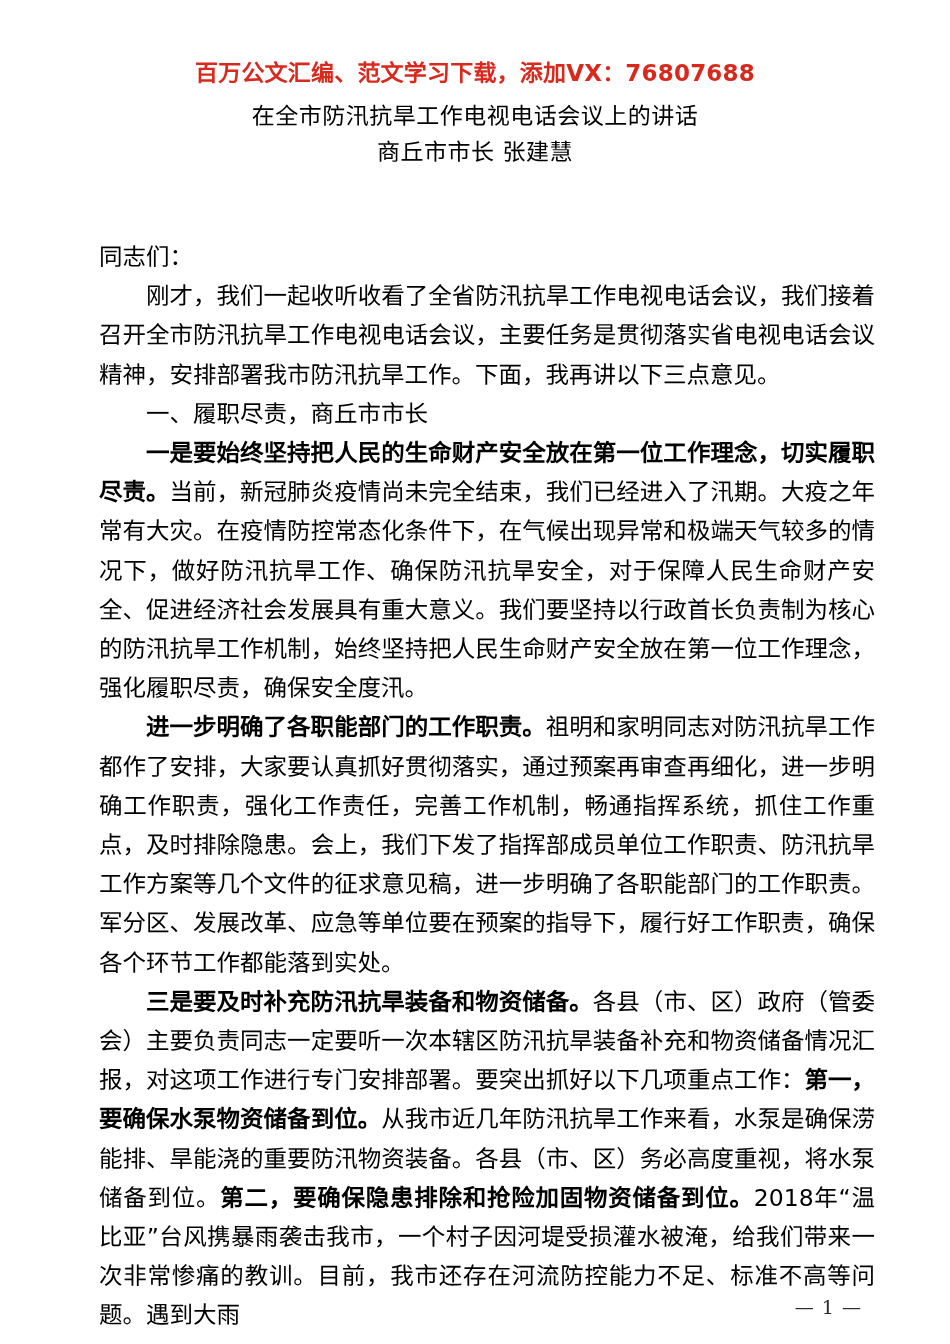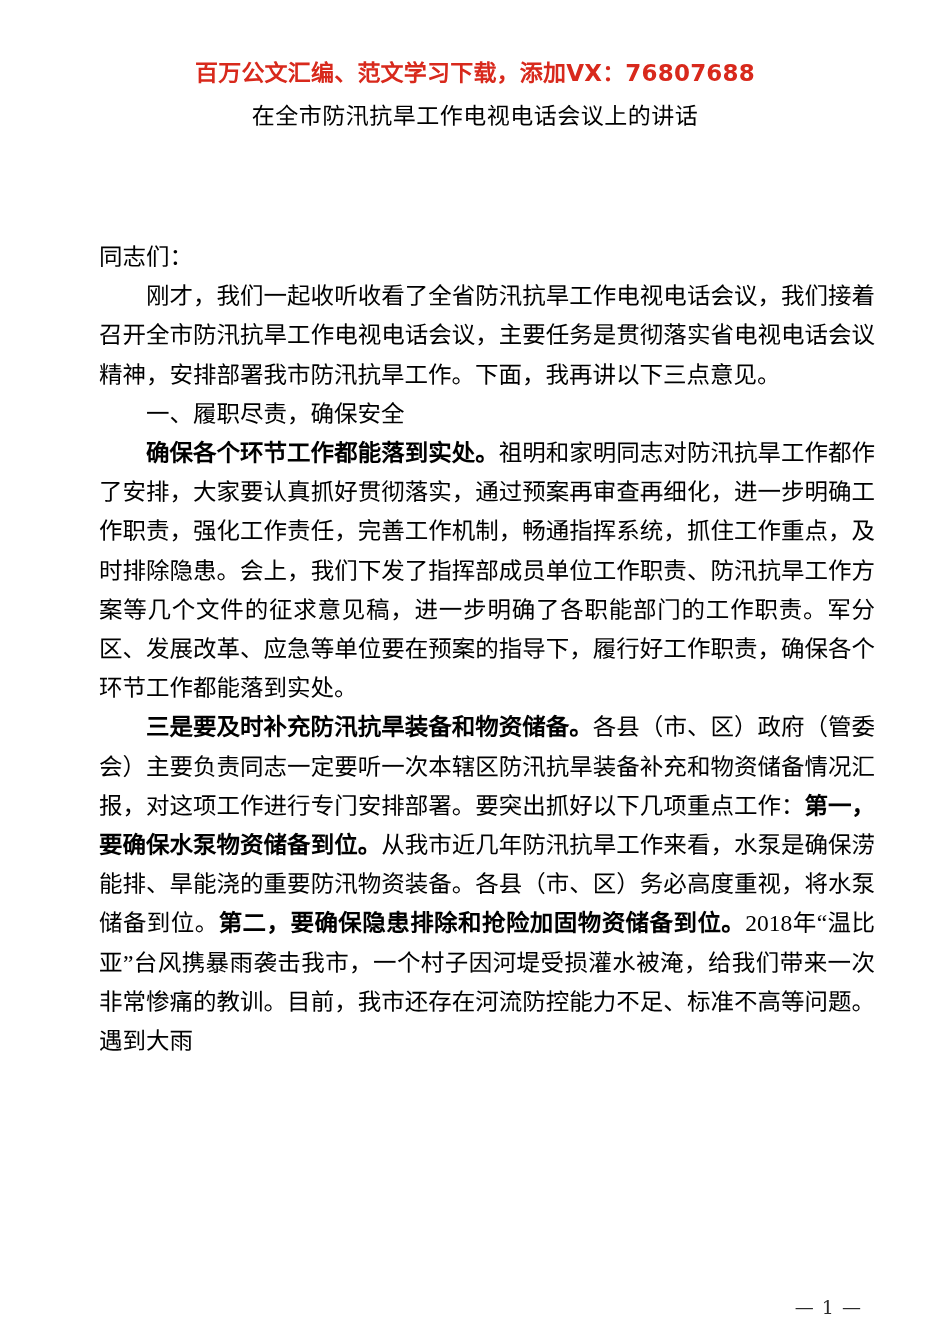--- a/index.html
+++ b/index.html
@@ -58,21 +58,21 @@
   p.para {
     margin: 0;
     font-size: 23.5px;
     line-height: 39.2px;
     text-align: justify;
     text-justify: inter-ideograph;
     letter-spacing: 0px;
     color: #000;
     word-break: break-all;
   }
-  p.indent { text-indent: 2em; font-family: Liberation Serif, serif; }
+  p.indent { text-indent: 2em; }
   p.noindent { text-indent: 0; }
   .b { font-weight: 700; }
   .footer {
     position: absolute;
     left: 0;
     top: 1296px;
     width: 950px;
     text-align: right;
     padding-right: 88px;
     font-family: "DejaVu Serif", "Liberation Serif", serif;
@@ -83,25 +83,27 @@
 </style>
 </head>
 <body>
 
 <div class="page">
 
   <div class="promo-banner" style="color: rgb(216, 41, 28);">百万公文汇编、范文学习下载，添加VX：76807688</div>
 
   <div class="doc-title-block">
     <div class="doc-title-line">在全市防汛抗旱工作电视电话会议上的讲话</div>
+    <div class="doc-title-line">商丘市市长  张建慧</div>
   </div>
 
   <div class="body-area" id="body-area">
       <p class="para noindent"><span>同志们：</span></p>
       <p class="para indent"><span>刚才，我们一起收听收看了全省防汛抗旱工作电视电话会议，我们接着召开全市防汛抗旱工作电视电话会议，主要任务是贯彻落实省电视电话会议精神，安排部署我市防汛抗旱工作。下面，我再讲以下三点意见。</span></p>
-      <p class="para indent"><span>一、履职尽责，确保安全</span></p>
-      <p class="para indent"><span class="b">确保各个环节工作都能落到实处。</span><span>祖明和家明同志对防汛抗旱工作都作了安排，大家要认真抓好贯彻落实，通过预案再审查再细化，进一步明确工作职责，强化工作责任，完善工作机制，畅通指挥系统，抓住工作重点，及时排除隐患。会上，我们下发了指挥部成员单位工作职责、防汛抗旱工作方案等几个文件的征求意见稿，进一步明确了各职能部门的工作职责。军分区、发展改革、应急等单位要在预案的指导下，履行好工作职责，确保各个环节工作都能落到实处。</span></p>
+      <p class="para indent"><span>一、履职尽责，商丘市市长</span></p>
+      <p class="para indent"><span class="b">一是要始终坚持把人民的生命财产安全放在第一位工作理念，切实履职尽责。</span><span>当前，新冠肺炎疫情尚未完全结束，我们已经进入了汛期。大疫之年常有大灾。在疫情防控常态化条件下，在气候出现异常和极端天气较多的情况下，做好防汛抗旱工作、确保防汛抗旱安全，对于保障人民生命财产安全、促进经济社会发展具有重大意义。我们要坚持以行政首长负责制为核心的防汛抗旱工作机制，始终坚持把人民生命财产安全放在第一位工作理念，强化履职尽责，确保安全度汛。</span></p>
+      <p class="para indent"><span class="b">进一步明确了各职能部门的工作职责。</span><span>祖明和家明同志对防汛抗旱工作都作了安排，大家要认真抓好贯彻落实，通过预案再审查再细化，进一步明确工作职责，强化工作责任，完善工作机制，畅通指挥系统，抓住工作重点，及时排除隐患。会上，我们下发了指挥部成员单位工作职责、防汛抗旱工作方案等几个文件的征求意见稿，进一步明确了各职能部门的工作职责。军分区、发展改革、应急等单位要在预案的指导下，履行好工作职责，确保各个环节工作都能落到实处。</span></p>
       <p class="para indent"><span class="b">三是要及时补充防汛抗旱装备和物资储备。</span><span>各县（市、区）政府（管委会）主要负责同志一定要听一次本辖区防汛抗旱装备补充和物资储备情况汇报，对这项工作进行专门安排部署。要突出抓好以下几项重点工作：</span><span class="b">第一，要确保水泵物资储备到位。</span><span>从我市近几年防汛抗旱工作来看，水泵是确保涝能排、旱能浇的重要防汛物资装备。各县（市、区）务必高度重视，将水泵储备到位。</span><span class="b">第二，要确保隐患排除和抢险加固物资储备到位。</span><span>2018年“温比亚”台风携暴雨袭击我市，一个村子因河堤受损灌水被淹，给我们带来一次非常惨痛的教训。目前，我市还存在河流防控能力不足、标准不高等问题。遇到大雨</span></p>
     </div>
 
   <div class="footer">— 1 —</div>
 
 </div>
 
 </body></html>

